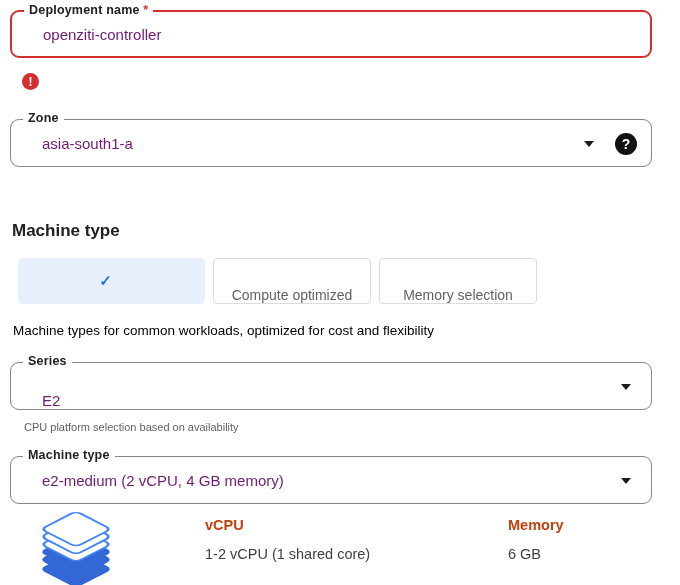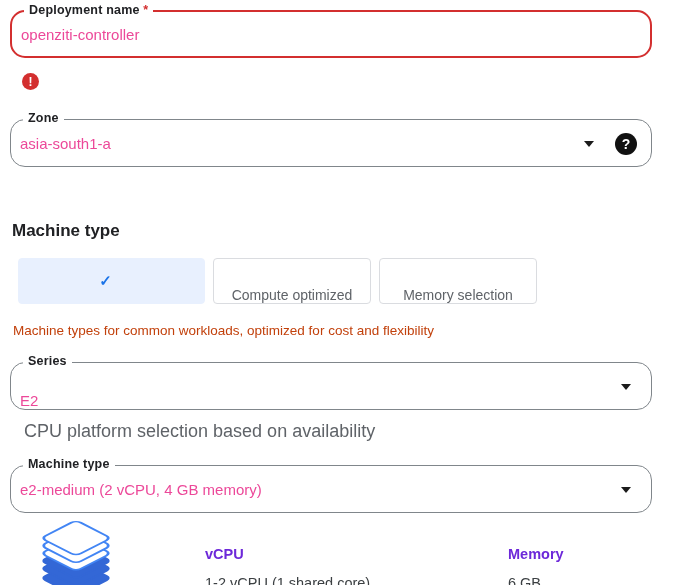--- a/index.html
+++ b/index.html
@@ -11,43 +11,43 @@
     position: relative;
   }
 
   
   .field {
     position: relative;
     margin-left: 10px;
     width: 642px;
     height: 48px;
     border: 1px solid #80868b;
-    border-radius: 15px;
+    border-radius: 9px;
     background: #fff;
     display: flex;
     align-items: center;
   }
   .field.error { border: 2px solid #d32f2f; }
   .flabel {
     position: absolute;
     top: -9px;
     left: 12px;
     background: #fff;
     padding: 0 5px;
     font-size: 12.5px;
     font-weight: bold;
     color: #202124;
     letter-spacing: 0.2px;
     white-space: nowrap;
   }
   .flabel .req { color: #d32f2f; }
   .fvalue {
-    margin-left: 9px;
+    margin-left: 31px;
     font-size: 15px;
-    color: #ec4899;
+    color: #701a75;
     white-space: nowrap;
   }
   input.fvalue {
     border: none; outline: none; background: transparent;
     width: 560px; font-family: inherit; padding: 0;
   }
   .caret {
     position: absolute;
     width: 0; height: 0;
     border-left: 5.5px solid transparent;
@@ -125,25 +125,25 @@
     width: 158px;
     background: #fff;
     border: 1px solid #dadce0;
     color: #5f6368;
     align-items: flex-end;
   }
 
   .desc-text {
     margin: 19px 0 0 13px;
     font-size: 13.5px;
-    color: #c2410c;
+    color: #000000;
   }
   .helper-text {
     margin: 11px 0 0 24px;
-    font-size: 18px;
+    font-size: 11px;
     color: #5f6368;
   }
 
   .mt-series { margin-top: 24px; align-items: flex-end; }
   .mt-machine { margin-top: 23px; }
   .mt-zone { margin-top: 29px; }
   .mt-first { margin-top: 10px; }
 
   
   .spec-row {
@@ -152,21 +152,21 @@
     align-items: flex-start;
   }
   .stack-icon {
     margin-left: 38px;
     width: 76px;
     height: 80px;
     flex: 0 0 auto;
   }
   .spec-col-vcpu { margin-left: 91px; width: 303px; }
   .spec-col-mem { width: 140px; }
-  .spec-head { font-weight: bold; font-size: 14.5px; margin-top: 26px; color: #6d28d9; }
+  .spec-head { font-weight: bold; font-size: 14.5px; margin-top: 6px; color: #c2410c; }
   .spec-val { font-size: 14.5px; margin-top: 13px; color: #3c4043; }
 </style>
 </head>
 <body>
 
 <div class="field error mt-first">
   <span class="flabel">
     <span>Deployment name</span>
     <span class="req">*</span>
   </span>

